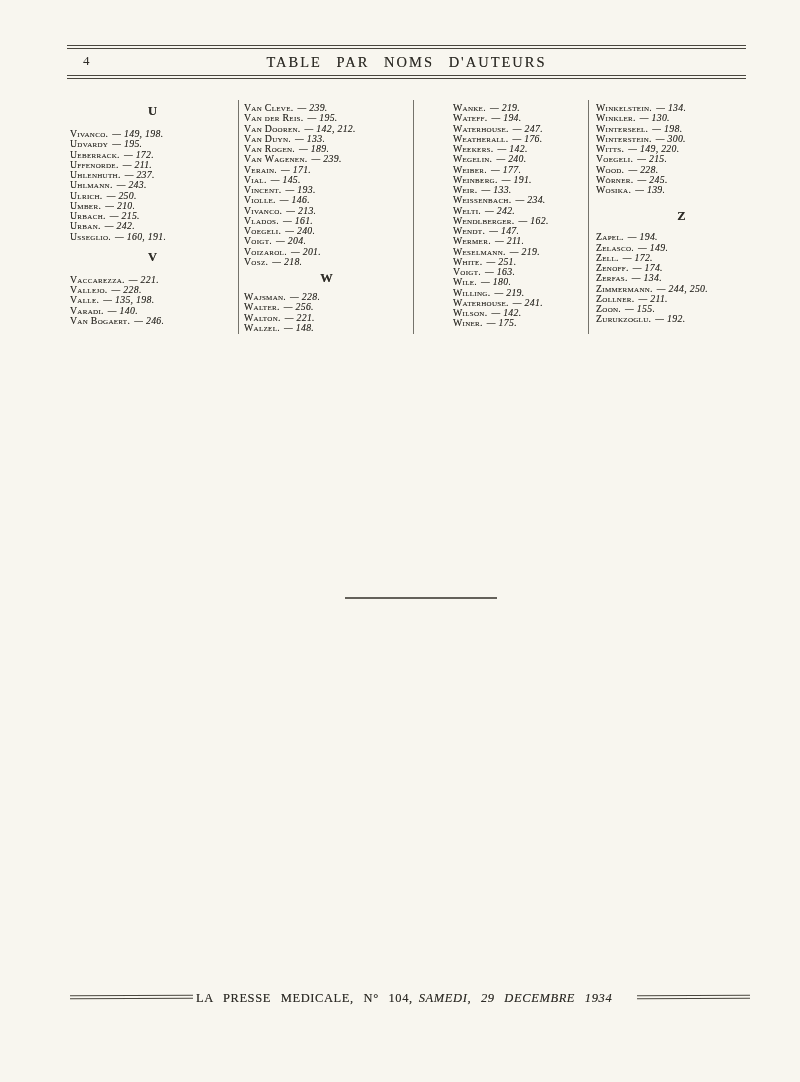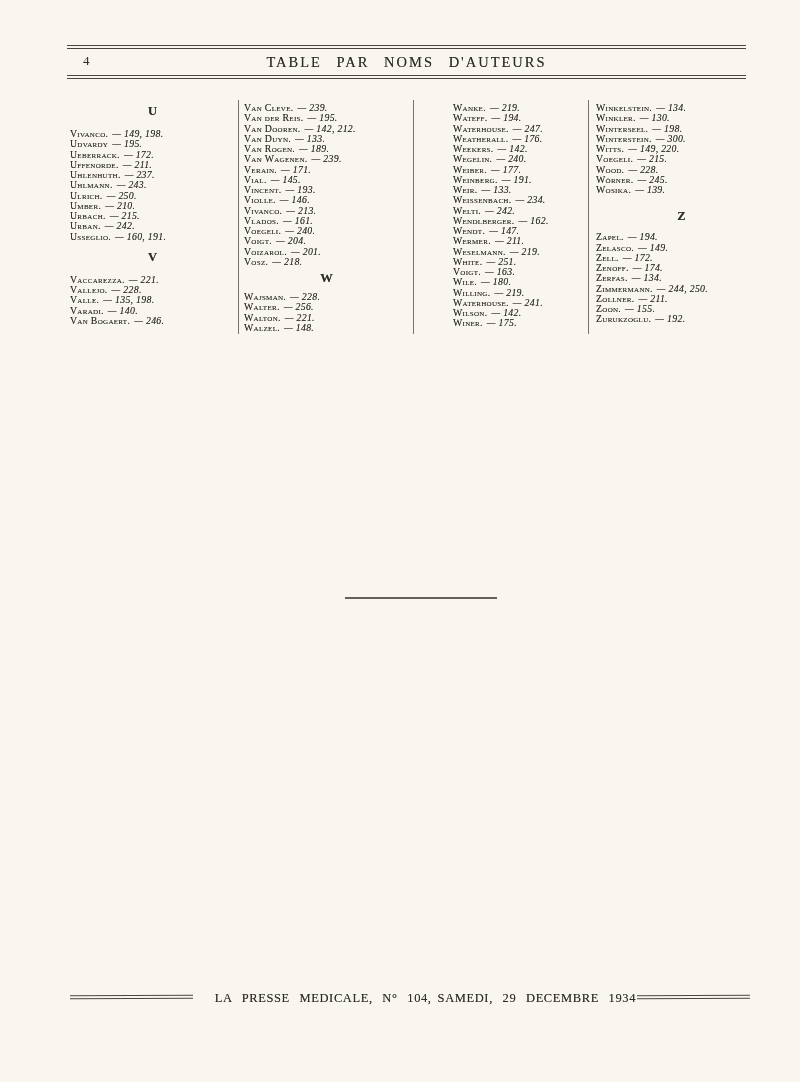--- a/index.html
+++ b/index.html
@@ -88,26 +88,26 @@
   .footer{position:absolute;left:0;top:988px;width:800px;height:24px;}
   .squiggle{
     position:absolute;top:7px;height:4px;
     border-top:1.6px solid var(--rule);
     border-bottom:1px solid var(--rule);
   }
   #squiggle-left{left:70px;width:123px;transform:skewY(-.25deg);}
   #squiggle-right{left:637px;width:113px;transform:skewY(-.2deg);}
   .footer-text{
     position:absolute;left:196px;top:0;width:440px;height:20px;
-    display:flex;align-items:center;justify-content:flex-end;
+    display:flex;align-items:center;justify-content:flex-start;
     font-size:12.5px;letter-spacing:.6px;word-spacing:6px;
     color:var(--ink);text-shadow:0 0 .4px rgba(40,38,30,.5);
     white-space:nowrap;
   }
-  .footer-text .it{margin-left:6px;}
+  .footer-text .it{font-style:italic;margin-left:6px;}
 </style>
 </head>
 <body>
 
 <div class="page">
 
   <div class="rule-double" id="hdr-rule-top"></div>
   <div class="header-row">
     <span class="pagenum">4</span>
     <span class="page-title">TABLE  PAR  NOMS  D'AUTEURS</span>

